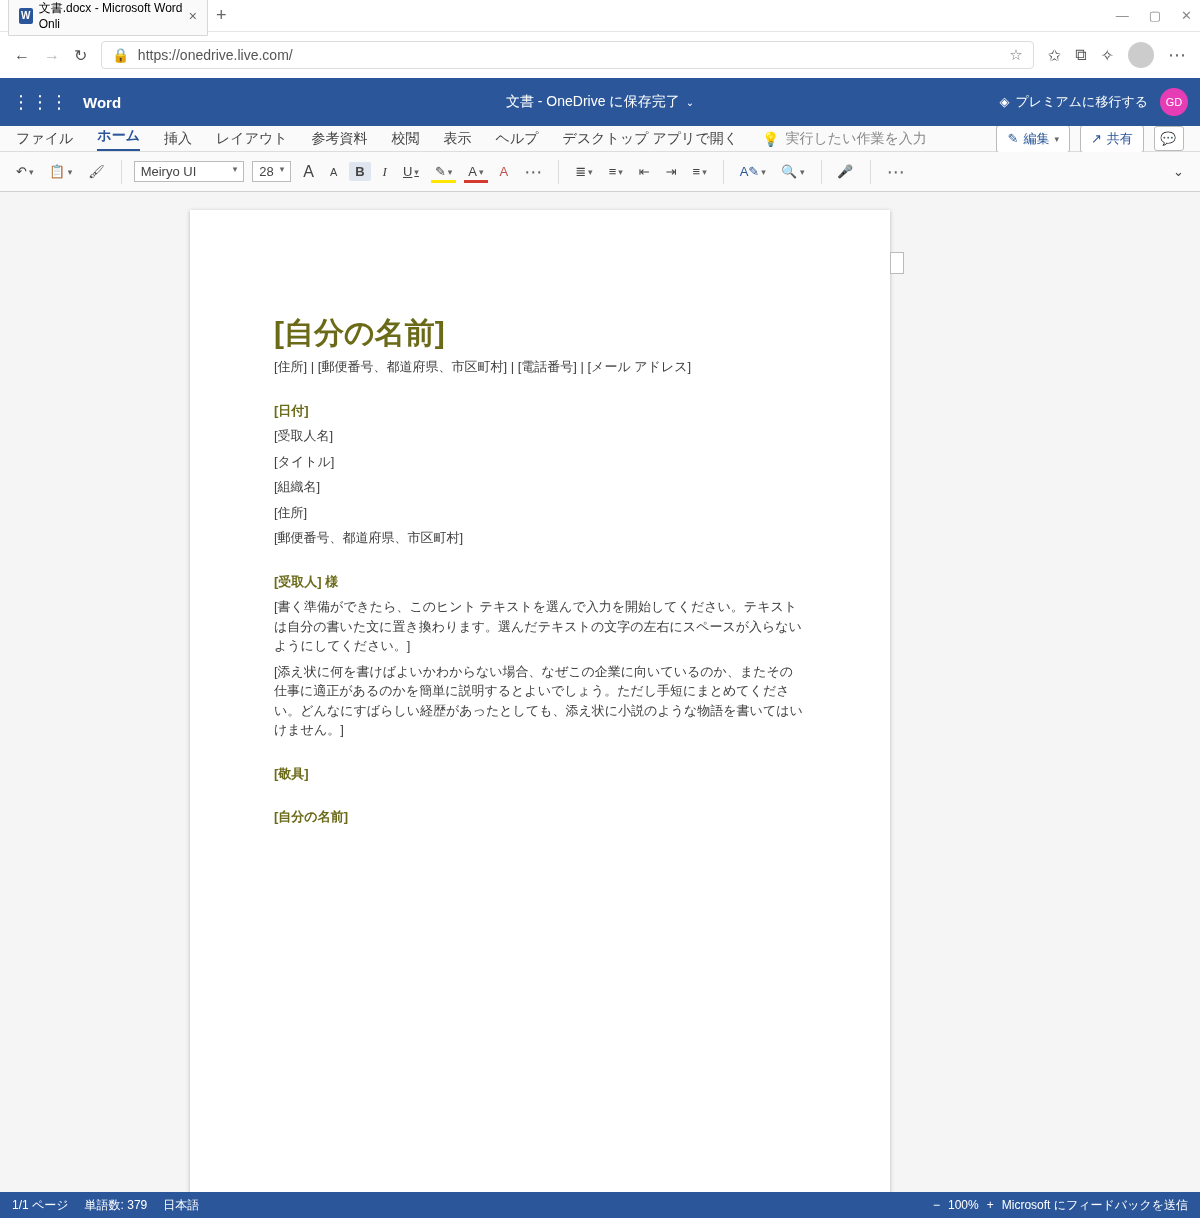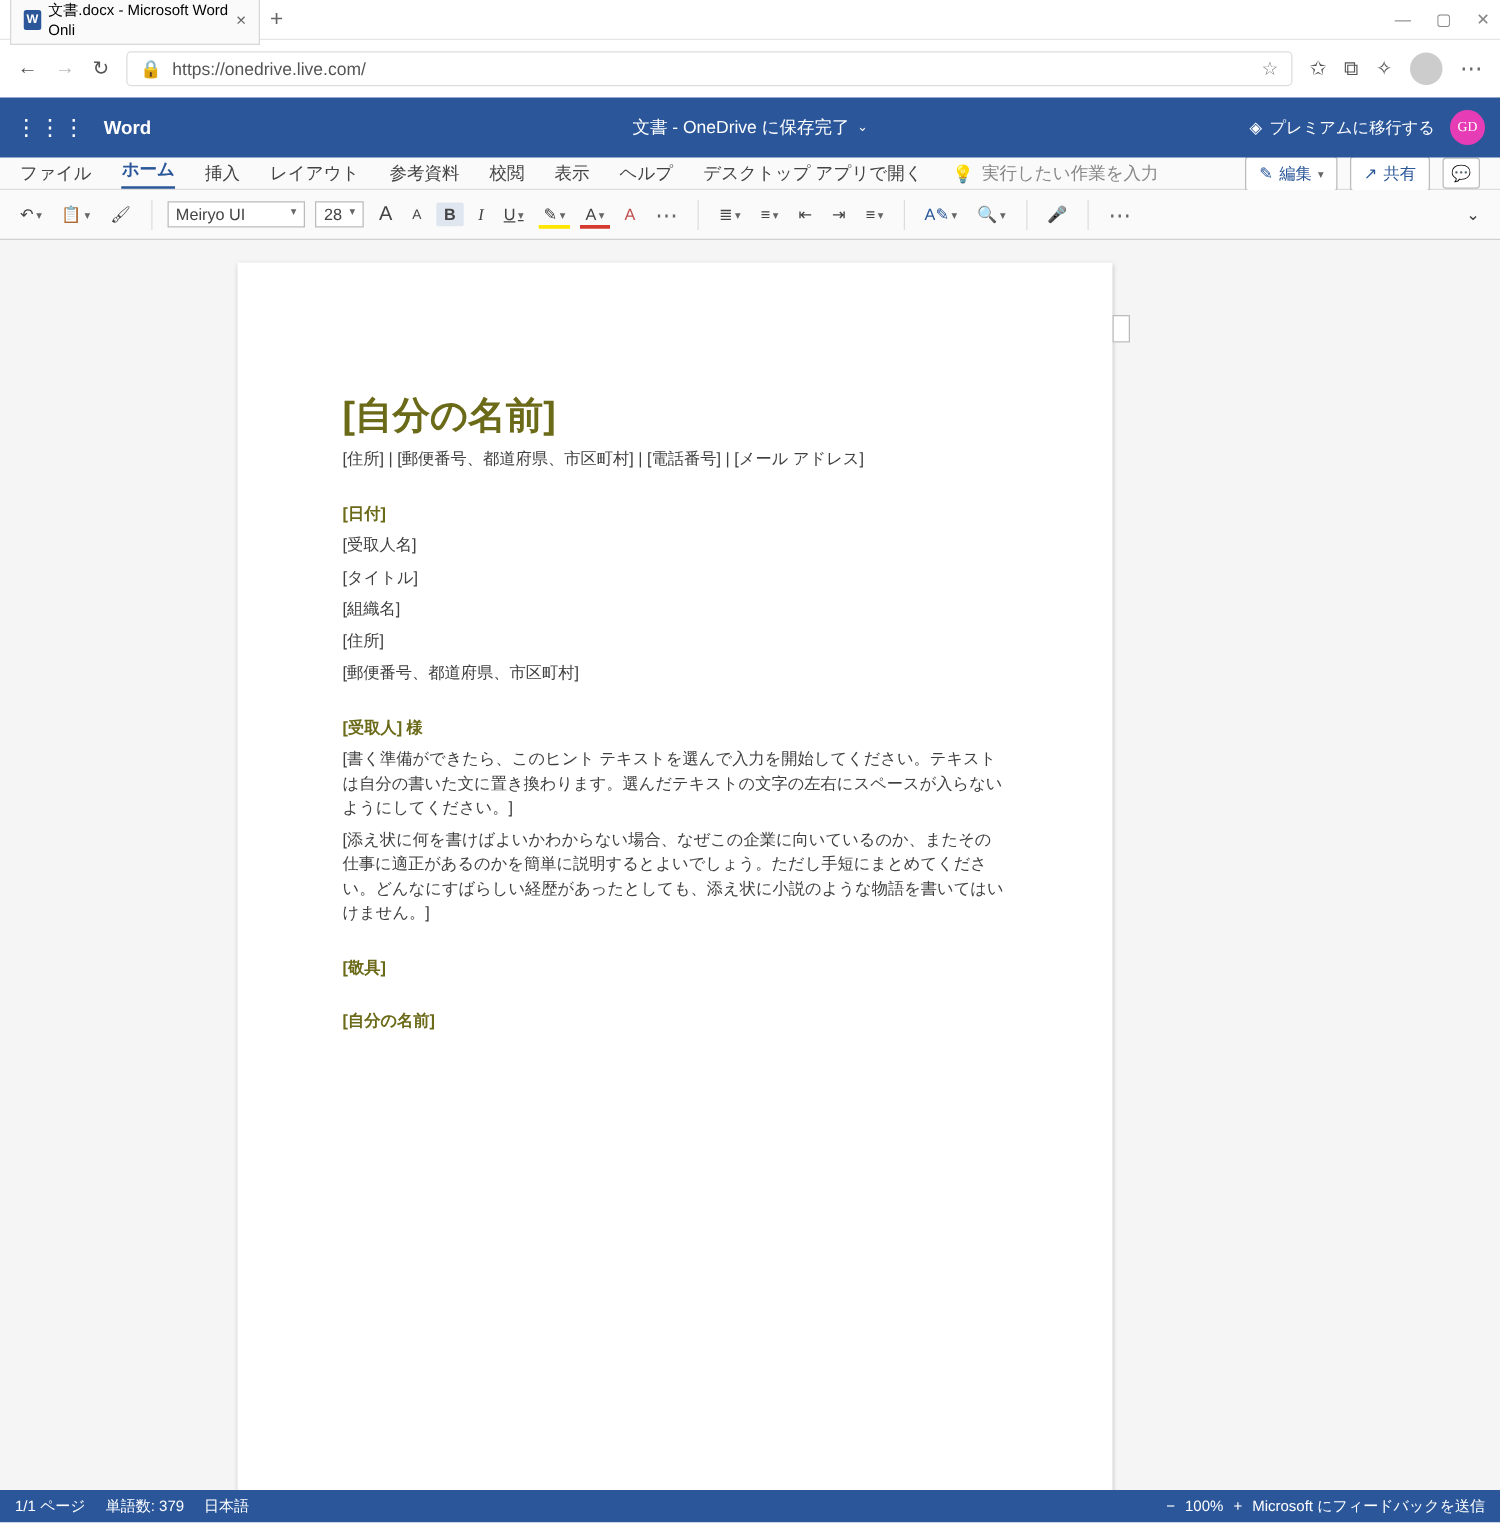--- a/index.html
+++ b/index.html
@@ -14,21 +14,21 @@
 .addrbar .nav { font-size:16px; color:#555; }
 .url { flex:1; display:flex; align-items:center; gap:8px; border:1px solid #ddd; border-radius:4px; padding:4px 10px; font-size:14px; color:#555; }
 .url-icons { margin-left:auto; display:flex; gap:14px; color:#777; font-size:15px; }
 .avatar-small { width:26px; height:26px; border-radius:50%; background:#ccc; }
 .appheader { height:48px; background:#2b579a; color:#fff; display:flex; align-items:center; padding:0 12px; }
 .waffle { font-size:18px; letter-spacing:1px; }
 .brand { font-size:15px; font-weight:600; margin-left:14px; }
 .doc-title { position:absolute; left:50%; transform:translateX(-50%); font-size:14px; display:flex; align-items:center; gap:6px; }
 .header-right { margin-left:auto; display:flex; align-items:center; gap:12px; font-size:13px; }
 .diamond::before { content:"◈"; margin-right:6px; }
-.avatar-pink { width:28px; height:28px; border-radius:50%; background:#e63cb5; color:#fff; font-size:11px; display:flex; align-items:center; justify-content:center;font-family:Liberation Serif, serif; }
+.avatar-pink { width:28px; height:28px; border-radius:50%; background:#e63cb5; color:#fff; font-size:11px; display:flex; align-items:center; justify-content:center; }
 .ribbon-tabs { height:26px; background:#fafafa; border-bottom:1px solid #ddd; display:flex; align-items:center; padding:0 16px; gap:24px; font-size:14px; color:#444; }
 .ribbon-tabs .active { color:#2b579a; font-weight:600; border-bottom:2px solid #2b579a; padding-bottom:4px; }
 .ribbon-tabs .tell-me { display:flex; align-items:center; gap:6px; color:#888; }
 .ribbon-tabs .right { margin-left:auto; display:flex; align-items:center; gap:10px; }
 .btn-outline { border:1px solid #bbb; border-radius:3px; padding:4px 10px; font-size:13px; color:#2b579a; display:flex; align-items:center; gap:5px; background:#fff; }
 .toolbar { height:40px; background:#fafafa; border-bottom:1px solid #d0d0d0; display:flex; align-items:center; padding:0 12px; gap:8px; font-size:13px; color:#444; }
 .toolbar .sep { width:1px; height:24px; background:#ddd; margin:0 4px; }
 .tb-item { display:flex; align-items:center; gap:2px; padding:2px 4px; cursor:pointer; }
 .font-box { border:1px solid #bbb; background:#fff; padding:2px 6px; display:flex; align-items:flex-start; gap:6px; }
 .font-name { width:86px; }

